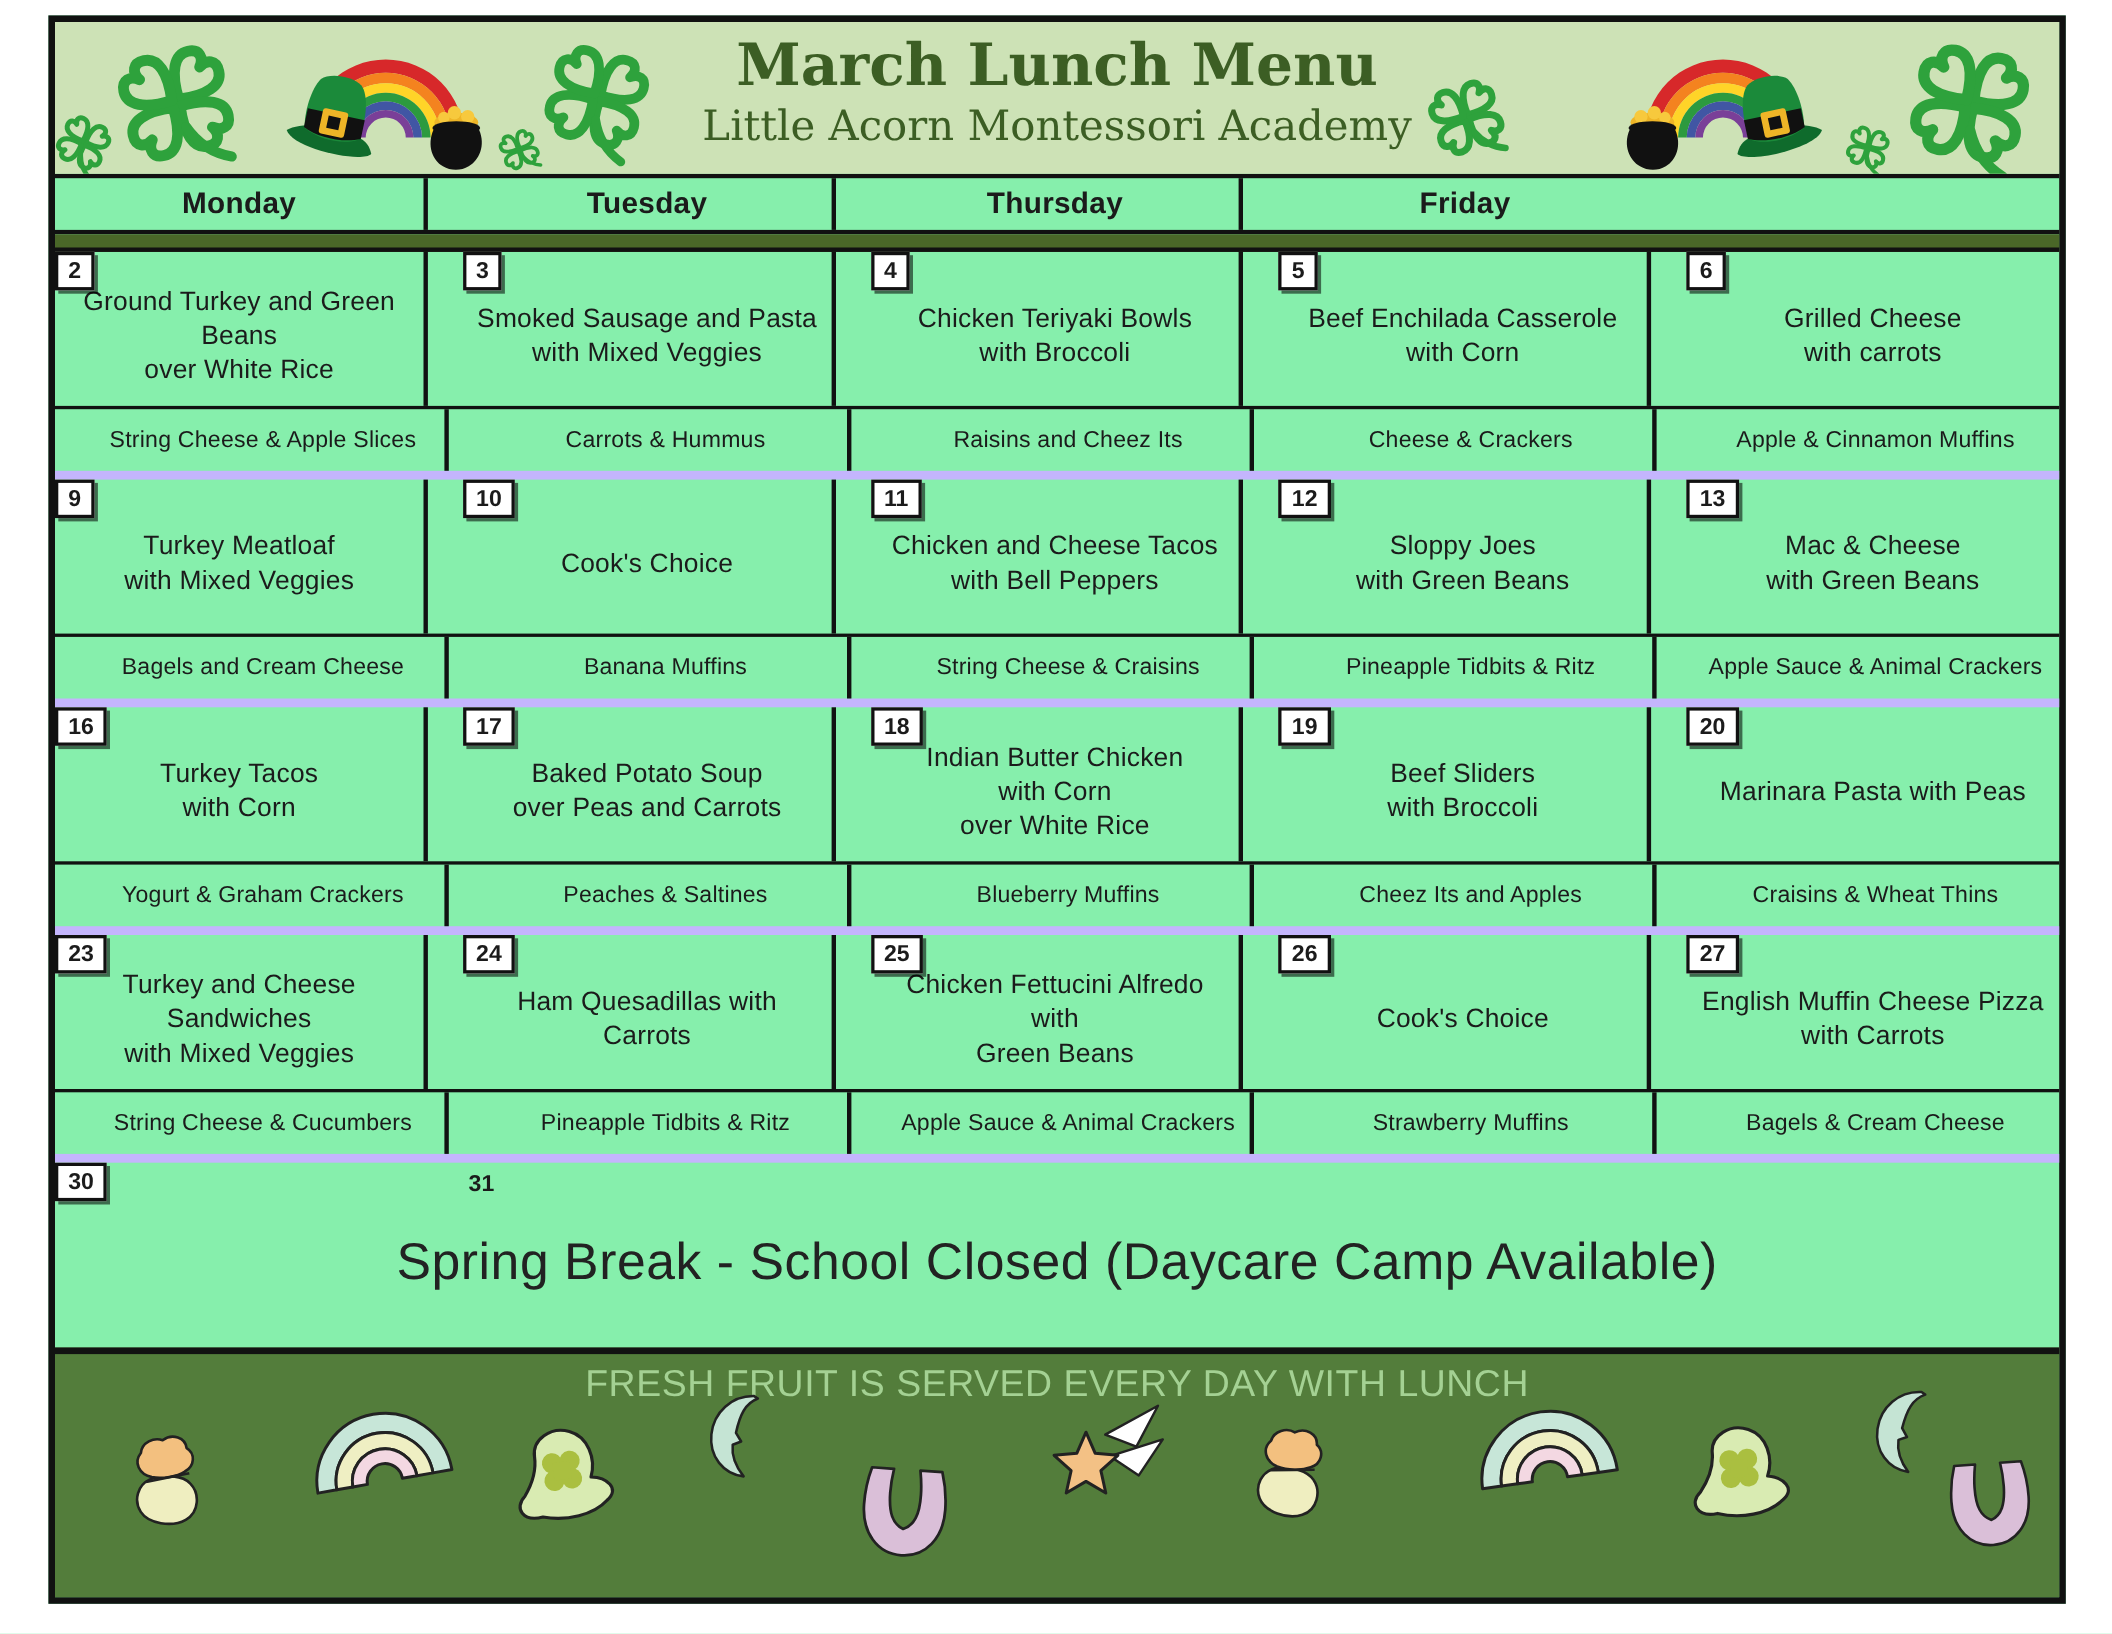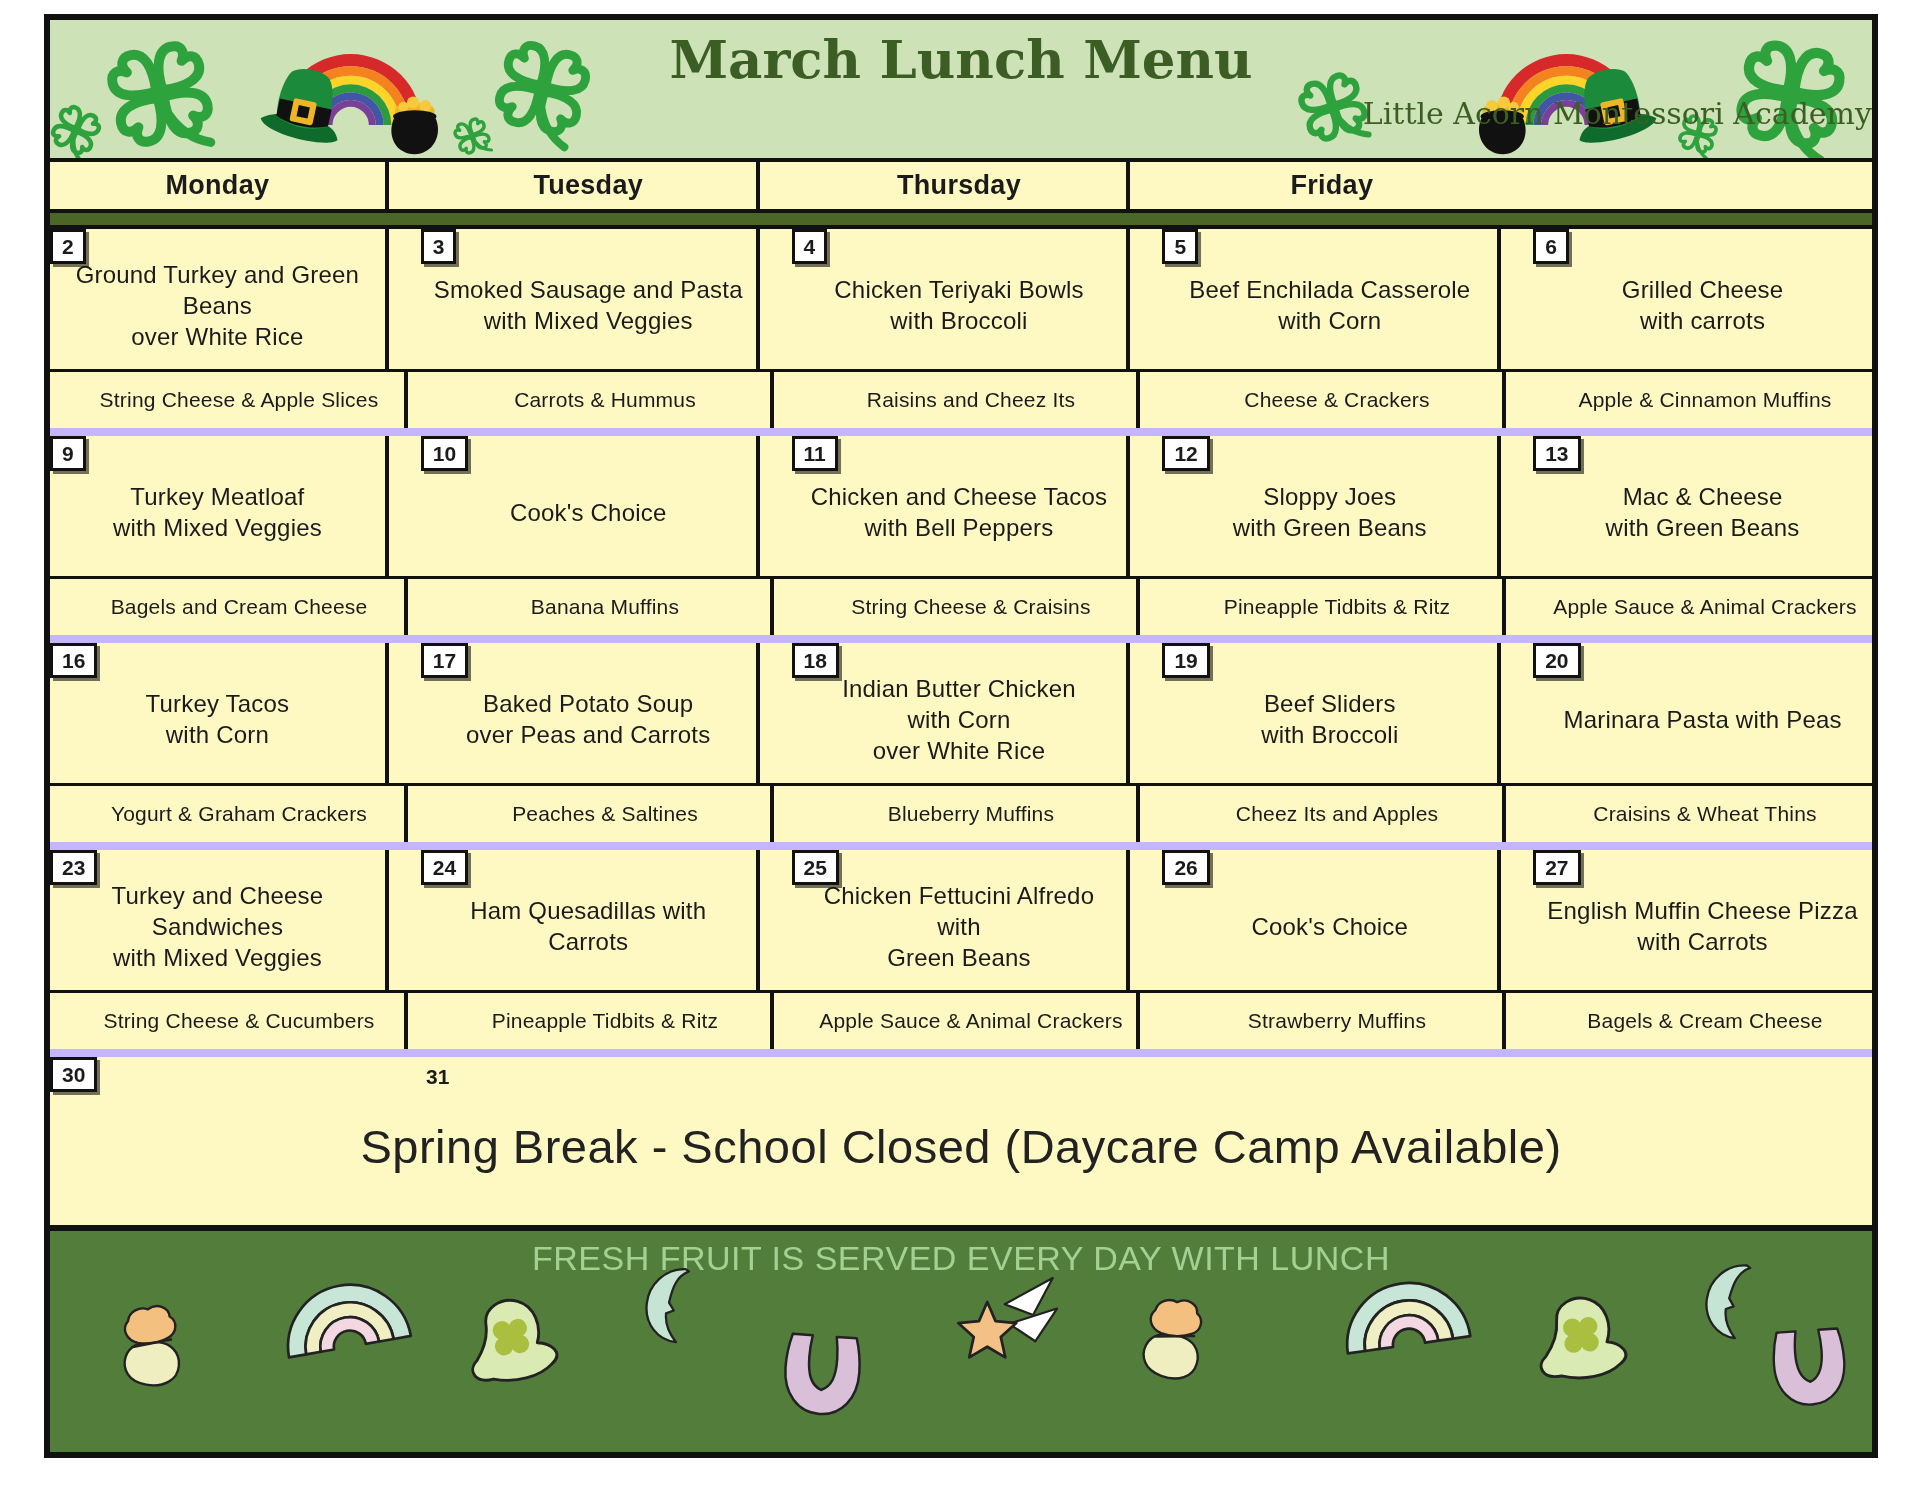--- a/index.html
+++ b/index.html
@@ -1,22 +1,22 @@
 <!DOCTYPE html>
 <html><head>
 <meta charset="utf-8">
 <style>
   html,body{margin:0;padding:0;background:#ffffff;}
   body{width:1920px;height:1485px;position:relative;font-family:"Liberation Sans","DejaVu Sans",sans-serif;color:#1b1b1b;}
-  .calendar{position:absolute;left:44px;top:14px;width:1822px;border:6px solid #111;background:#fef9c3;}
+  .calendar{position:absolute;left:44px;top:14px;width:1822px;border:6px solid #111;background:#86efac;}
   
   .banner{position:relative;height:138px;background:#cde2b6;overflow:hidden;}
   .banner-text{position:absolute;left:0;top:0;width:100%;text-align:center;z-index:3;}
   .title{font-family:"DejaVu Serif","Liberation Serif",serif;font-weight:bold;font-size:53px;line-height:62px;color:#3c5e24;margin-top:8px;}
-  .subtitle{font-family:"DejaVu Serif","Liberation Serif",serif;font-size:30px;line-height:40px;color:#3c5e24;margin-top:4px;text-align:right;}
+  .subtitle{font-family:"DejaVu Serif","Liberation Serif",serif;font-size:38px;line-height:40px;color:#3c5e24;margin-top:4px;}
   .deco{position:absolute;z-index:1;}
   
   .dayrow{border-top:4px solid #111;border-bottom:4px solid #111;height:47px;}
   .grid5{display:grid;grid-template-columns:repeat(5,1fr);gap:32px;}
   .dayrow .cell{display:flex;align-items:center;justify-content:center;font-weight:bold;font-size:27px;letter-spacing:.3px;}
   .cell{border-right:4px solid #111;}
   .cell:last-child{border-right:none;}
   .stripe{height:12px;background:#4a6728;border-bottom:4px solid #111;}
   
   .meal-row{height:140px;}

